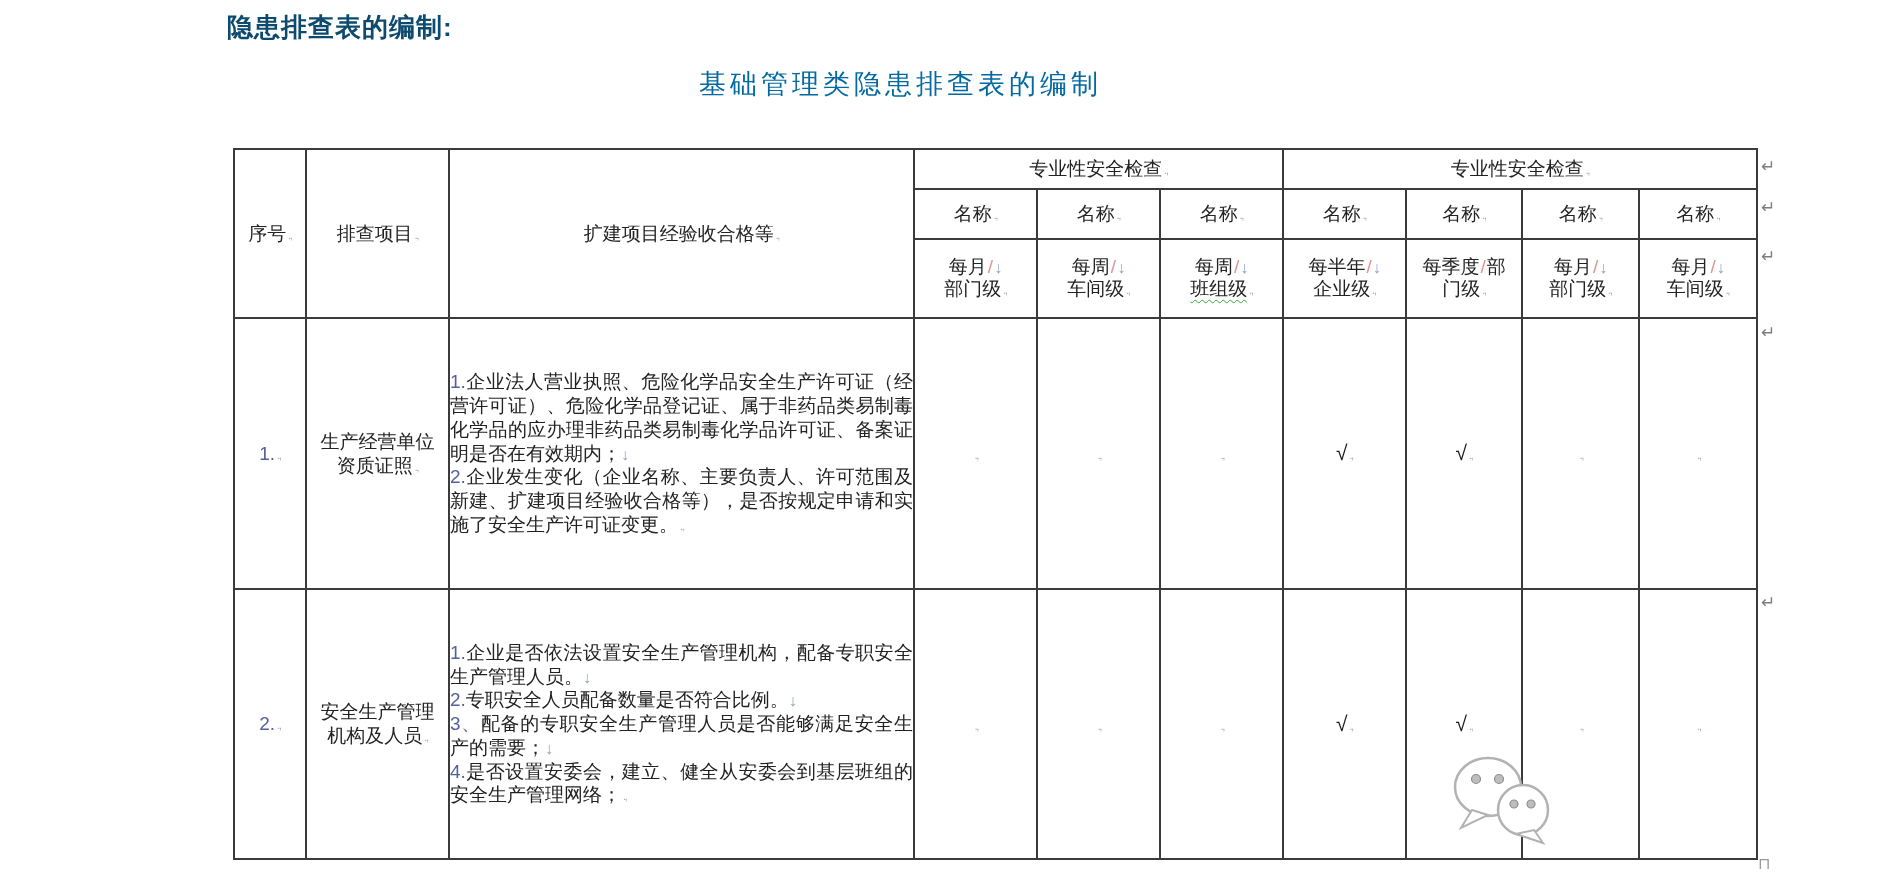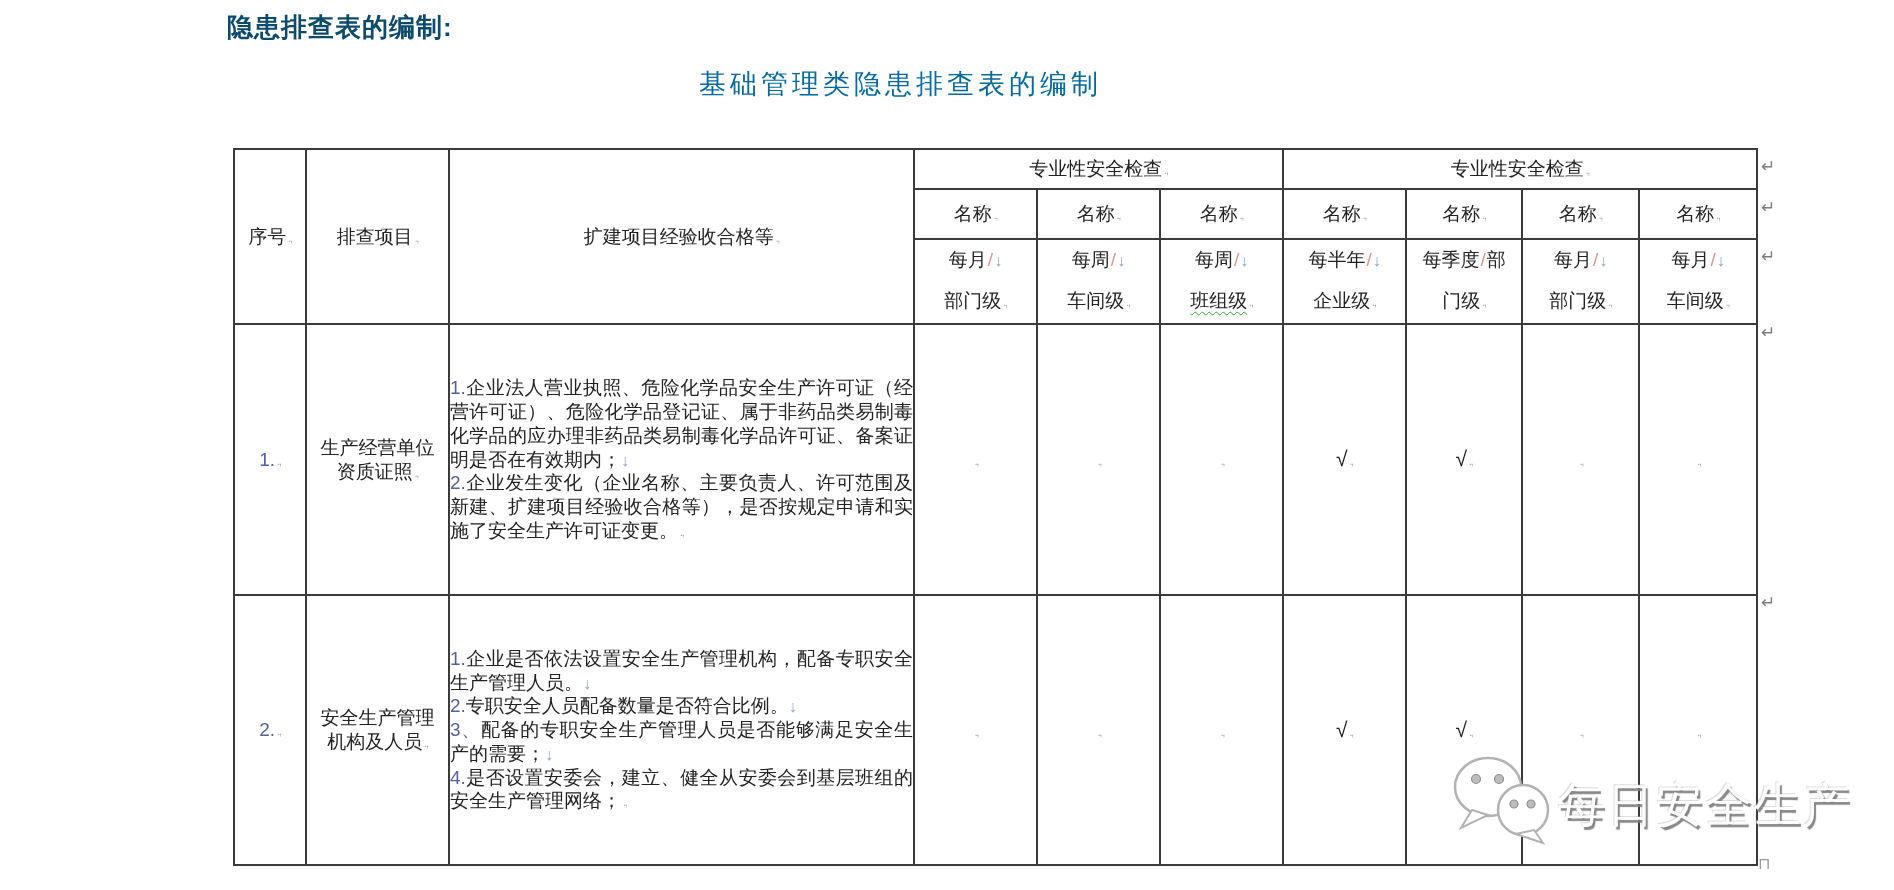--- a/index.html
+++ b/index.html
@@ -23,21 +23,21 @@
   }
   .sheet td{
     border:2px solid #3b3b3b;padding:0;font-size:19px;line-height:1.25;
     text-align:center;vertical-align:middle;color:#222;overflow:hidden;
   }
   .h{font-size:20px;}
   .cmark{font-size:10px;color:#9aa2b4;margin-left:2px;letter-spacing:-1px;vertical-align:1px;}
   .slash{color:#dd9595;margin:0 1px;}
   .arrow{color:#8ba3c7;font-size:16px;}
   .numblue{color:#56609f;}
-  .c-freq div{line-height:40px;}
+  .c-freq div{line-height:21px;}
   .c-freq{padding-top:2px;vertical-align:top;}
   .squiggle{
     text-decoration-line:underline;text-decoration-style:wavy;
     text-decoration-color:#3aa83a;text-decoration-thickness:1px;
     text-underline-offset:4px;
   }
   .c-content{
     text-align:justify;vertical-align:top;
     padding:2px 6px 0 3px;font-size:20px;line-height:34px;color:#1e1e1e;
   }
@@ -182,14 +182,13 @@
   <svg width="100" height="92" viewBox="0 0 100 92">
     <ellipse cx="36" cy="33" rx="33" ry="29" fill="#ffffff" stroke="#b2b2b2" stroke-width="2.5"></ellipse>
     <path d="M 20 56 L 9 74 L 36 61 Z" fill="#ffffff" stroke="#b2b2b2" stroke-width="2"></path>
     <circle cx="24" cy="25" r="4.5" fill="#bdbdbd" stroke="#8f8f8f" stroke-width="1.2"></circle>
     <circle cx="47" cy="25" r="4.5" fill="#bdbdbd" stroke="#8f8f8f" stroke-width="1.2"></circle>
     <circle cx="71" cy="56" r="25" fill="#ffffff" stroke="#b2b2b2" stroke-width="2.5"></circle>
     <path d="M 82 76 L 91 89 L 64 80 Z" fill="#ffffff" stroke="#b2b2b2" stroke-width="2"></path>
     <circle cx="62" cy="50" r="4" fill="#bdbdbd" stroke="#8f8f8f" stroke-width="1.2"></circle>
     <circle cx="79" cy="50" r="4" fill="#bdbdbd" stroke="#8f8f8f" stroke-width="1.2"></circle>
   </svg>
-  <span class="wm-text">每日安全生产</span>
 </div>
 
 </body></html>

